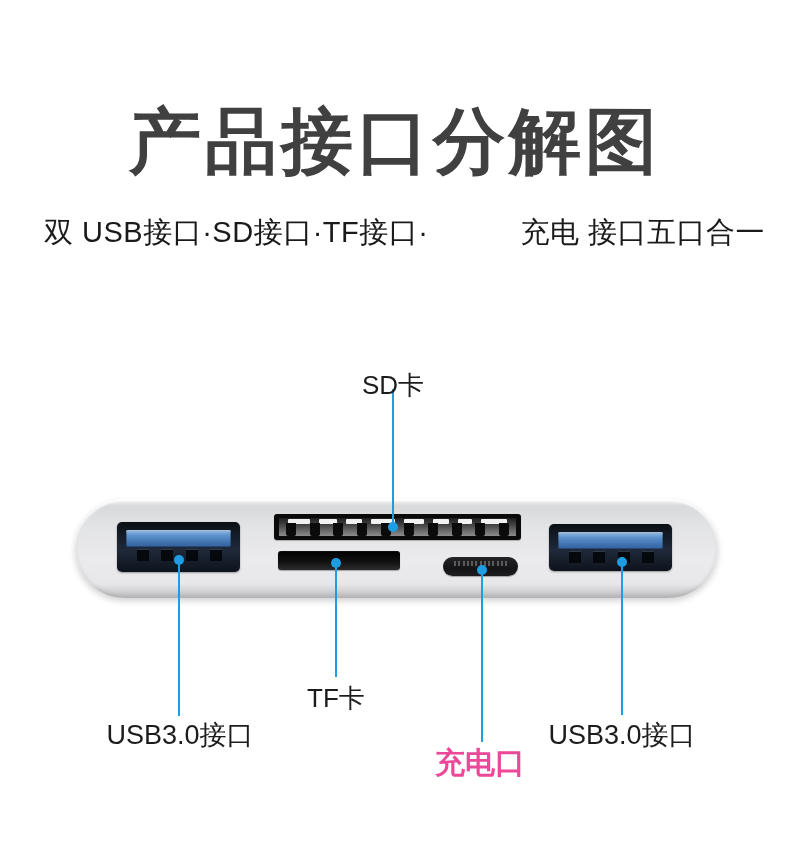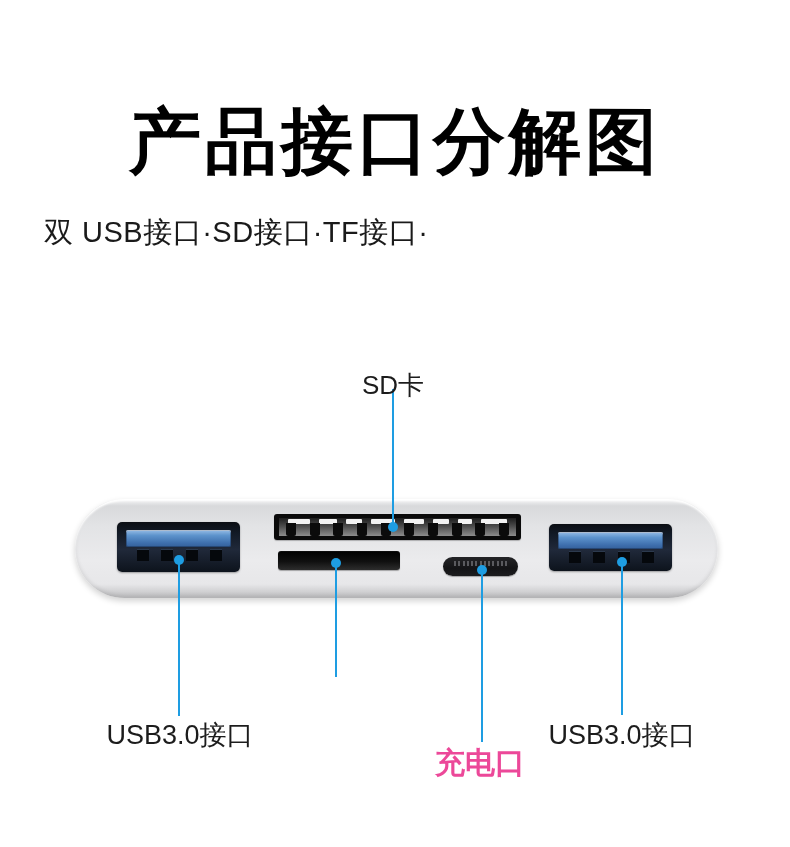--- a/index.html
+++ b/index.html
@@ -8,21 +8,21 @@
     font-family:"Liberation Sans","DejaVu Sans",sans-serif;
     color:#111;
   }
   .canvas{position:relative;width:790px;height:847px;background:#ffffff;overflow:hidden;}
 
   
   .page-title{
     position:absolute;left:0;right:0;top:104px;
     text-align:center;
     font-size:72px;line-height:1.05;font-weight:900;
-    letter-spacing:4px;color:#000000;margin:0;
+    letter-spacing:4px;color:#404040;margin:0;
   }
   .page-subtitle{
     position:absolute;left:44px;top:213px;
     display:flex;gap:92px;
     font-size:29px;font-weight:400;color:#1a1a1a;letter-spacing:0.5px;
     white-space:nowrap;
   }
 
   
   .callout-label{
@@ -113,20 +113,21 @@
 </style>
 </head>
 <body>
 
 <div class="canvas">
 
   <h1 class="page-title">产品接口分解图</h1>
 
   <div class="page-subtitle">
     <span>双 USB接口·SD接口·TF接口·</span>
+    <span>充电 接口五口合一</span>
   </div>
 
   <div class="device">
 
     <div class="usb-port usb-left">
       <div class="usb-tongue"></div>
       <div class="usb-pins">
         <span class="usb-pin"></span>
         <span class="usb-pin"></span>
         <span class="usb-pin"></span>
@@ -199,17 +200,18 @@
   <div class="leader line-charge"></div>
   <div class="leader line-usb-right"></div>
 
   <div class="leader-dot dot-sd"></div>
   <div class="leader-dot dot-usb-left"></div>
   <div class="leader-dot dot-tf"></div>
   <div class="leader-dot dot-charge"></div>
   <div class="leader-dot dot-usb-right"></div>
 
   <div class="callout-label label-sd">SD卡</div>
+  <div class="callout-label label-tf">TF卡</div>
   <div class="callout-label label-usb-left">USB3.0接口</div>
   <div class="callout-label label-usb-right">USB3.0接口</div>
   <div class="callout-label label-charge">充电口</div>
 
 </div>
 
 </body></html>

